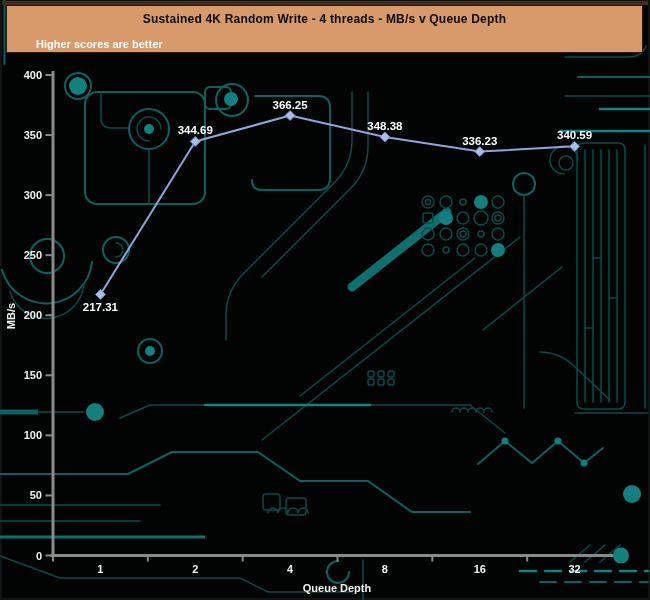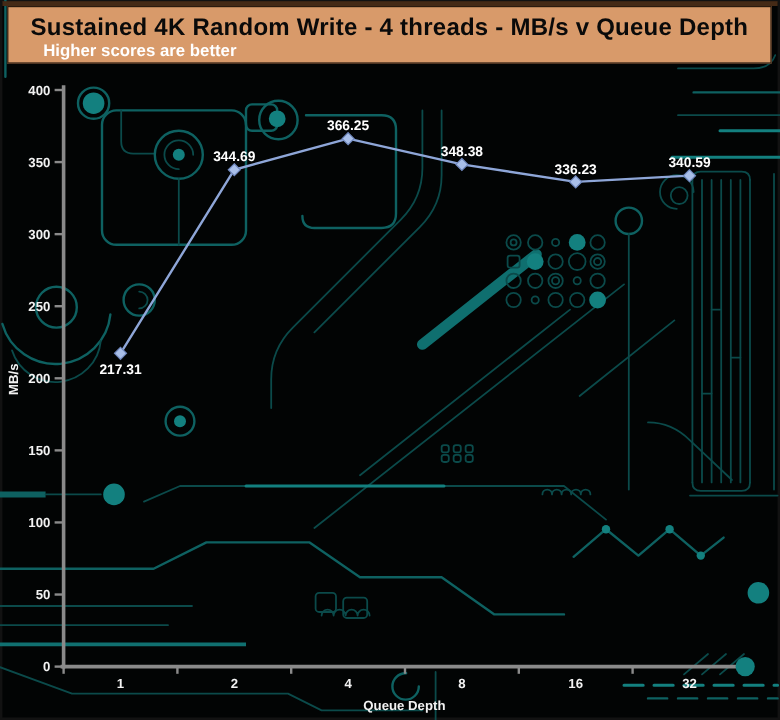--- a/index.html
+++ b/index.html
@@ -8,25 +8,25 @@
     overflow:hidden;font-family:"Liberation Sans",sans-serif;
     box-shadow:inset 0 0 0 2px #121212;
   }
   .top-strip{position:absolute;left:2px;top:1px;width:646px;height:4px;background:#452a16;}
   .banner{
     position:absolute;left:6px;top:5px;width:637px;height:48px;
     background:#d89a6a;border:1px solid #2a1a0e;box-sizing:border-box;
   }
   .banner-title{
     display:block;text-align:center;padding-top:6px;
-    font-size:20px;font-weight:bold;color:#0a0a0a;letter-spacing:0.2px;
+    font-size:12px;font-weight:bold;color:#0a0a0a;letter-spacing:0.2px;
   }
   .banner-sub{
     position:absolute;left:5px;bottom:2px;
-    font-size:14px;font-weight:bold;color:#ffffff;padding-left:24px;
+    font-size:11px;font-weight:bold;color:#ffffff;padding-left:24px;
   }
   svg{position:absolute;left:0;top:0;}
   .c1{stroke:#0b4a4a;stroke-width:1.5;fill:none;stroke-linecap:round;stroke-linejoin:round;}
   .c2{stroke:#0e6161;stroke-width:2;fill:none;stroke-linecap:round;stroke-linejoin:round;}
   .c3{stroke:#13807f;stroke-width:2.5;fill:none;stroke-linecap:round;}
   .cf{fill:#13807f;stroke:none;}
   .axis{stroke:#8a8a8a;stroke-width:3;fill:none;}
   .tick{stroke:#8a8a8a;stroke-width:2;fill:none;}
   .tick-label{fill:#f2f2f2;font-size:11px;font-weight:bold;font-family:"Liberation Sans",sans-serif;}
   .axis-label{fill:#f2f2f2;font-size:11px;font-weight:bold;font-family:"Liberation Sans",sans-serif;}

